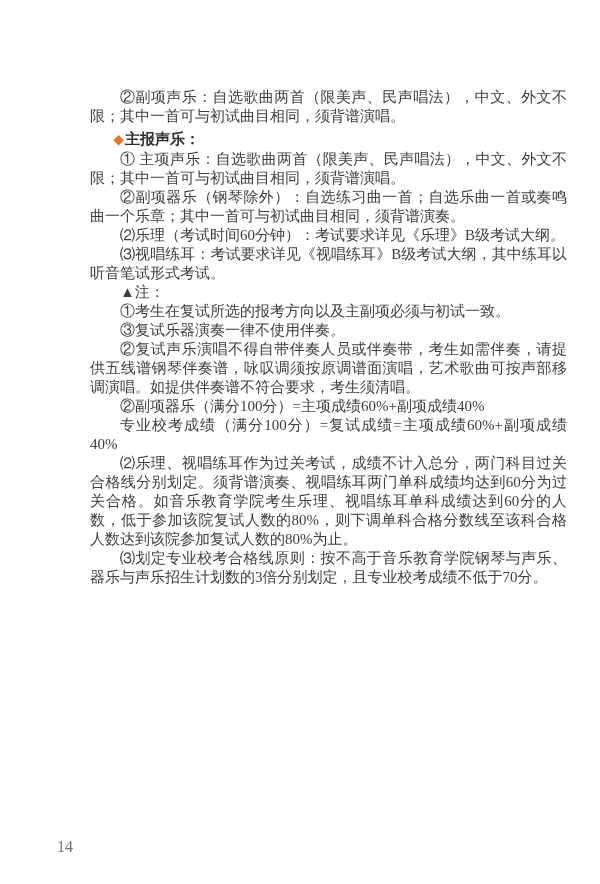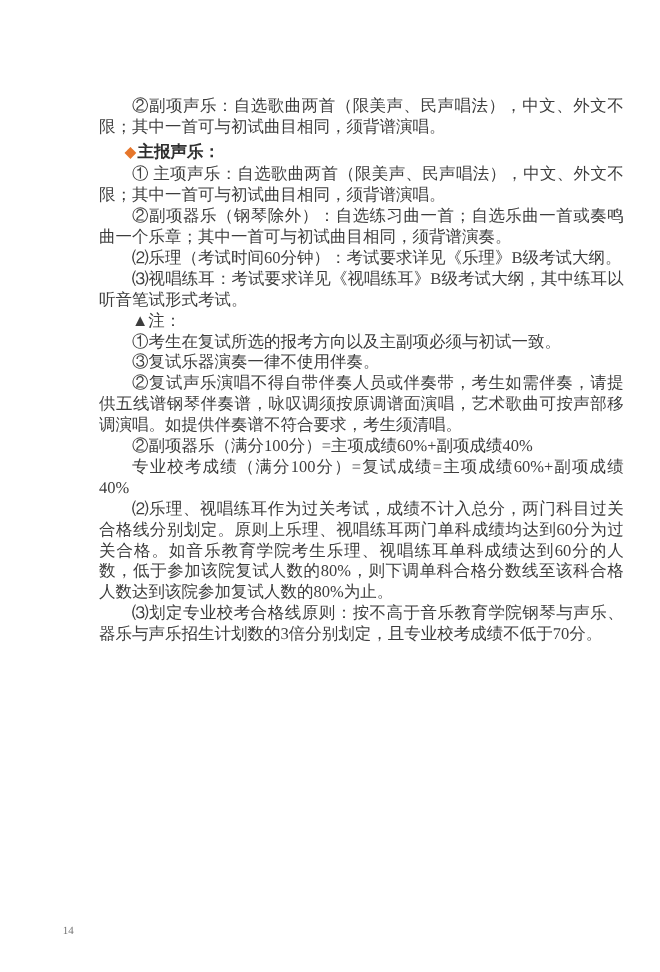--- a/index.html
+++ b/index.html
@@ -47,21 +47,21 @@
     line-height:18px;
     text-indent:0;
   }
   .section-header .square{
     margin-right:2px;
     font-size:14px;
   }
   .page-number{
     position:absolute;
     left:29px;top:839px;
-    font-size:10px;
+    font-size:16px;
     color:#757575;
     line-height:16px;
   }
 </style>
 </head>
 <body>
 
 <div class="page">
 
   <div class="content">
@@ -87,21 +87,21 @@
     <p class="para">③复试乐器演奏一律不使用伴奏。</p>
 
     <p class="para">②复试声乐演唱不得自带伴奏人员或伴奏带，考生如需伴奏，请提供五线谱钢琴伴奏谱，咏叹调须按原调谱面演唱，艺术歌曲可按声部移调演唱。如提供伴奏谱不符合要求，考生须清唱。</p>
 
 
 
     <p class="para">②副项器乐（满分100分）=主项成绩60%+副项成绩40%</p>
 
     <p class="para">专业校考成绩（满分100分）=复试成绩=主项成绩60%+副项成绩40%</p>
 
-    <p class="para">⑵乐理、视唱练耳作为过关考试，成绩不计入总分，两门科目过关合格线分别划定。原则上乐理、视唱练耳两门单科成绩均达到60分为过关合格。如音乐教育学院考生乐理、视唱练耳单科成绩达到60分的人数，低于参加该院复试人数的80%，则下调单科合格分数线至该科合格人数达到该院参加复试人数的80%为止。</p>
+    <p class="para">⑵乐理、视唱练耳作为过关考试，成绩不计入总分，两门科目过关合格线分别划定。须背谱演奏、视唱练耳两门单科成绩均达到60分为过关合格。如音乐教育学院考生乐理、视唱练耳单科成绩达到60分的人数，低于参加该院复试人数的80%，则下调单科合格分数线至该科合格人数达到该院参加复试人数的80%为止。</p>
 
     <p class="para">⑶划定专业校考合格线原则：按不高于音乐教育学院钢琴与声乐、器乐与声乐招生计划数的3倍分别划定，且专业校考成绩不低于70分。</p>
 
   </div>
 
   <div class="page-number">14</div>
 
 </div>
 
 </body></html>

